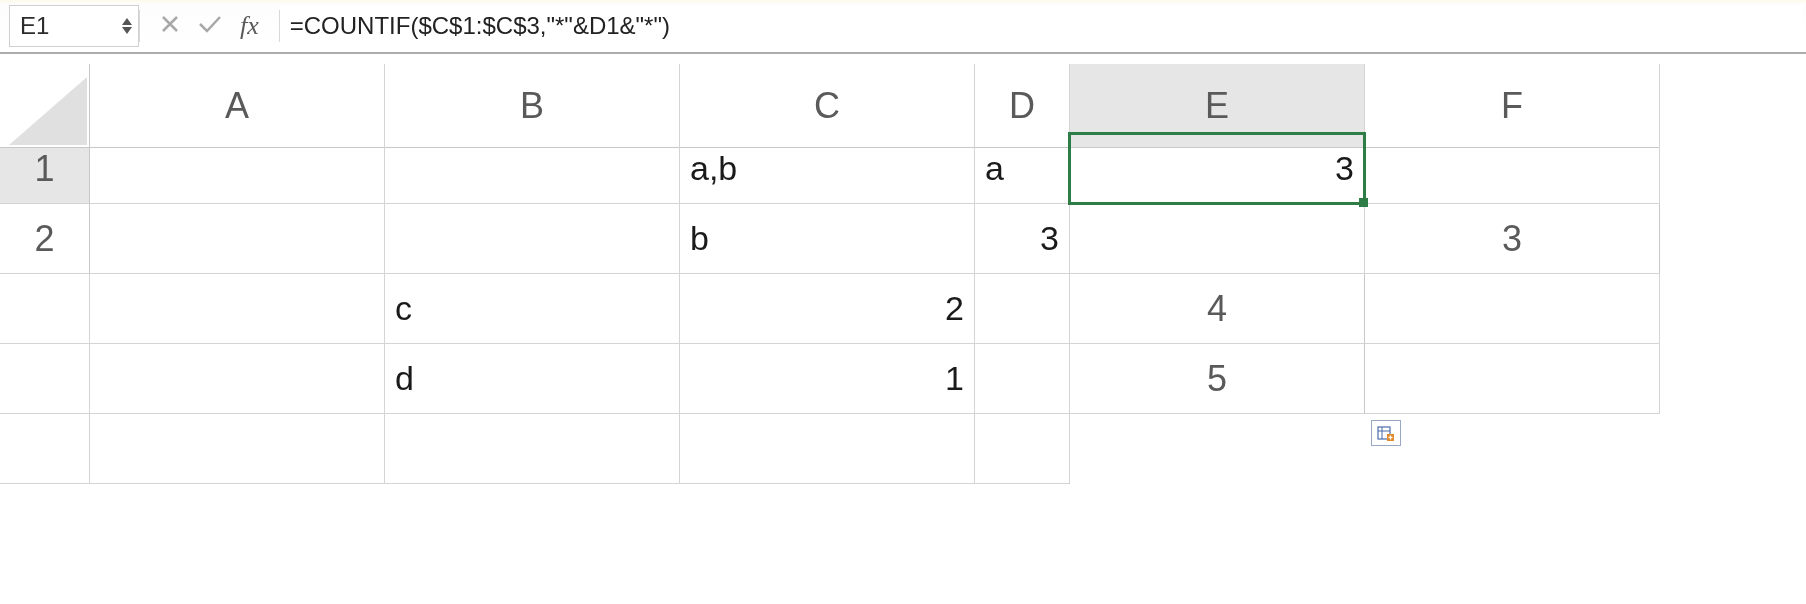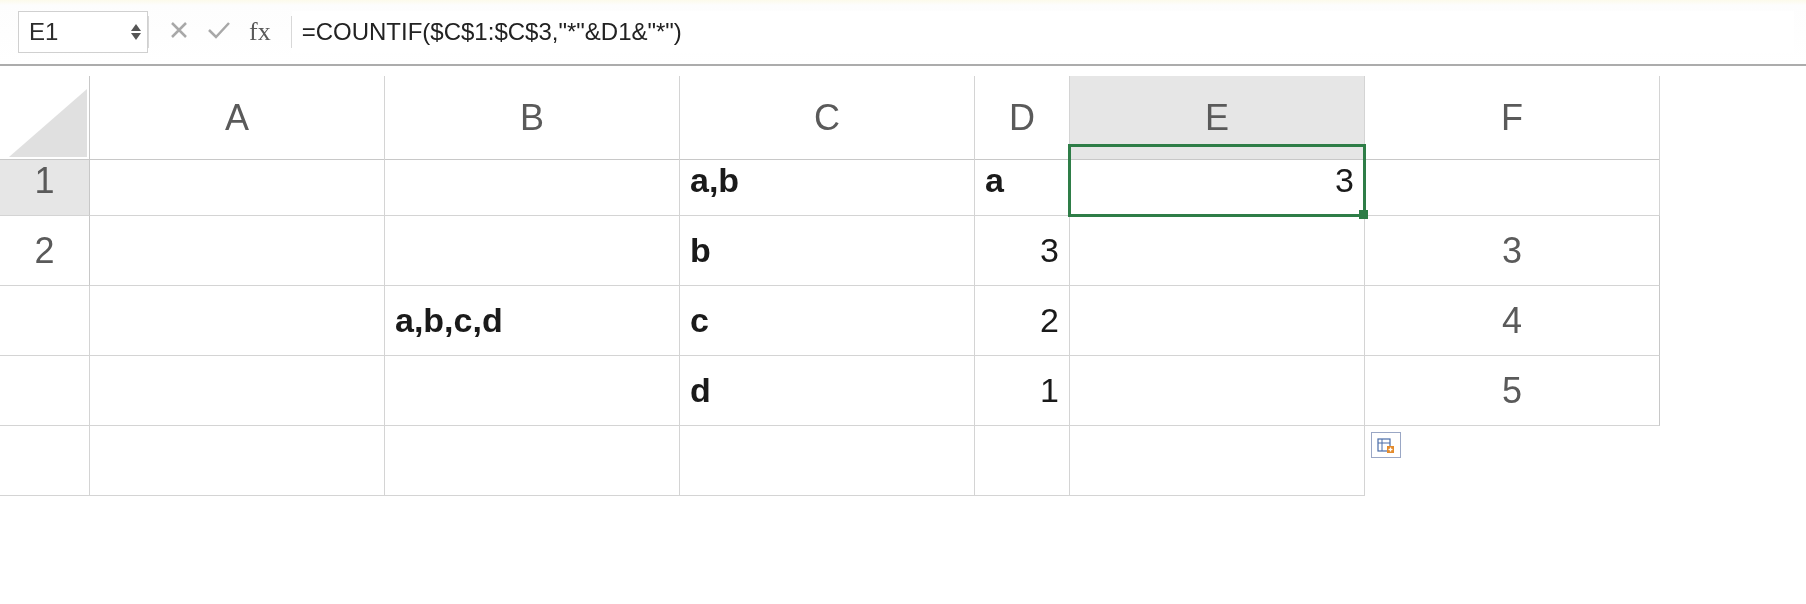--- a/index.html
+++ b/index.html
@@ -8,24 +8,24 @@
       box-sizing: border-box;
       font-family: -apple-system, BlinkMacSystemFont, "Segoe UI", Arial, sans-serif;
     }
     body {
       background: #ffffff;
       overflow: hidden;
     }
     .formula-bar {
       display: flex;
       align-items: center;
-      height: 66px;
+      height: 54px;
       border-bottom: 2px solid #acacac;
       background: linear-gradient(to bottom, #fcfaeb 0%, #fdfdfd 8%, #ffffff 100%);
-      padding: 12px;
+      padding: 3px;
     }
     .name-box {
       width: 130px;
       height: 42px;
       border: 1px solid #d0d0d0;
       background: #ffffff;
       display: flex;
       align-items: center;
       position: relative;
       margin-left: 6px;
@@ -62,20 +62,21 @@
       gap: 18px;
       padding: 0 20px;
     }
     .ctrl-icon {
       color: #a0a0a0;
       font-size: 24px;
       cursor: default;
     }
     .fx-icon {
       font-family: "Times New Roman", serif;
+      font-style: italic;
       font-size: 26px;
       color: #5a5a5a;
     }
     .vsep {
       width: 1px;
       height: 32px;
       background: #d8d8d8;
     }
     .formula-input {
       flex: 1;
@@ -148,21 +149,20 @@
       color: #1a1a1a;
       display: flex;
       align-items: center;
       position: relative;
     }
     .cell.align-right {
       justify-content: flex-end;
     }
     .cell.align-left {
       justify-content: flex-start;
-      font-weight: bold;
     }
     .active-overlay {
       position: absolute;
       border: 3px solid #2e7d47;
       pointer-events: none;
       z-index: 5;
       box-sizing: border-box;
     }
     .fill-handle {
       position: absolute;
@@ -241,21 +241,20 @@
     <div class="row-header">2</div>
     <div class="cell"></div>
     <div class="cell"></div>
     <div class="cell align-left">b</div>
     <div class="cell align-right">3</div>
     <div class="cell"></div>
 
     <div class="row-header">3</div>
     <div class="cell"></div>
     <div class="cell"></div>
-    <div class="cell align-left">a,b,c,d</div>
     <div class="cell align-left">c</div>
     <div class="cell align-right">2</div>
     <div class="cell"></div>
 
     <div class="row-header">4</div>
     <div class="cell"></div>
     <div class="cell"></div>
     <div class="cell"></div>
     <div class="cell align-left">d</div>
     <div class="cell align-right">1</div>

